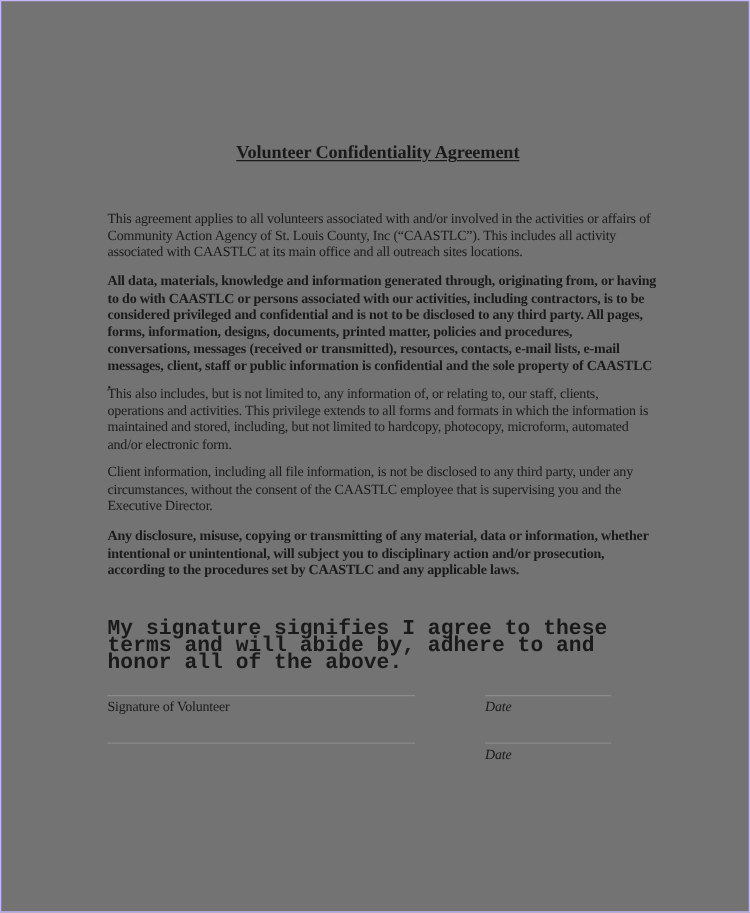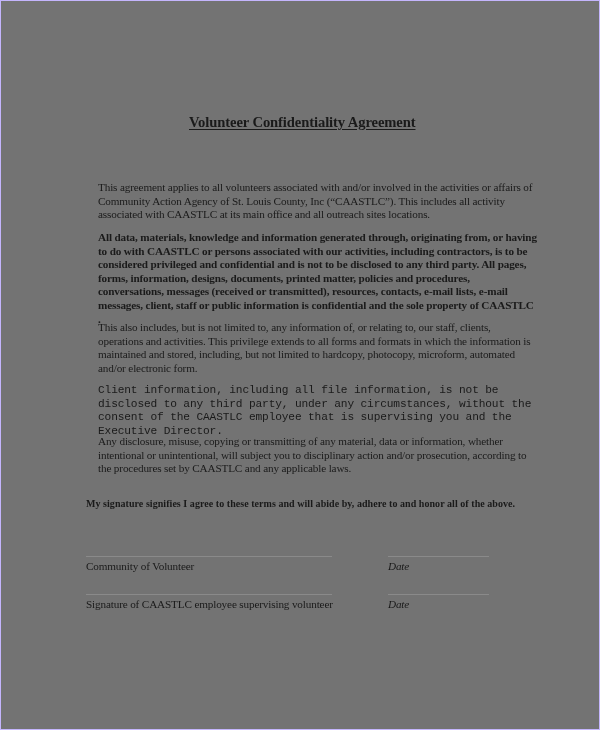--- a/index.html
+++ b/index.html
@@ -42,37 +42,38 @@
       text-decoration: underline;
       text-underline-offset: 2px;
       white-space: nowrap;
       margin: 0;
       letter-spacing: -0.1px;
     }
     .para {
       position: absolute;
       left: 0;
       width: 440px;
-      margin: 12px;
+      margin: 0;
       letter-spacing: -0.15px;
     }
     .p1 { top: 168px; }
     .p2 { top: 218px; font-weight: bold; }
     .p3 { top: 308px; font-family: Liberation Serif, serif; }
-    .p4 { top: 371px; font-family: Liberation Mono, monospace; }
-    .p5 { top: 422px; }
+    .p4 { top: 371px; }
+    .p5 { top: 422px; font-weight: bold; }
     .affirm {
       position: absolute;
       top: 496px;
       left: 0;
       width: 440px;
       margin: 0;
       font-weight: bold;
-      font-size: 10px;
+      font-size: 17px;
       letter-spacing: 0.05px;
+      font-family: Liberation Mono, monospace;
     }
     .sig-row {
       position: absolute;
       left: 0;
       width: 440px;
       height: 30px;
     }
     .sig-row.r1 { top: 549px; }
     .sig-row.r2 { top: 587px; }
     .sig-line {
@@ -102,25 +103,24 @@
     <p class="para p1">This agreement applies to all volunteers associated with and/or involved in the activities or affairs of Community Action Agency of St. Louis County, Inc (“CAASTLC”). This includes all activity associated with CAASTLC at its main office and all outreach sites locations.</p>
     <p class="para p2">All data, materials, knowledge and information generated through, originating from, or having to do with CAASTLC or persons associated with our activities, including contractors, is to be considered privileged and confidential and is not to be disclosed to any third party.  All pages, forms, information, designs, documents, printed matter, policies and procedures, conversations, messages (received or transmitted), resources, contacts, e-mail lists, e-mail messages, client, staff or public information is confidential and the sole property of CAASTLC .</p>
     <p class="para p3">This also includes, but is not limited to, any information of, or relating to, our staff, clients, operations and activities. This privilege extends to all forms and formats in which the information is maintained and stored, including, but not limited to hardcopy, photocopy, microform, automated and/or electronic form.</p>
     <p class="para p4">Client information, including all file information, is not be disclosed to any third party, under any circumstances, without the consent of the CAASTLC employee that is supervising you and the Executive Director.</p>
     <p class="para p5">Any disclosure, misuse, copying or transmitting of any material, data or information, whether intentional or unintentional, will subject you to disciplinary action and/or prosecution, according to the procedures set by CAASTLC and any applicable laws.</p>
 
     <p class="affirm">My signature signifies I agree to these terms and will abide by, adhere to and honor all of the above.</p>
 
     <div class="sig-row r1">
       <div class="sig-line main"></div>
-      <span class="sig-label main">Community of Volunteer</span>
+      <span class="sig-label main">Signature of Volunteer</span>
       <div class="sig-line date"></div>
       <span class="sig-label date">Date</span>
     </div>
 
     <div class="sig-row r2">
       <div class="sig-line main"></div>
-      <span class="sig-label main">Signature of CAASTLC employee supervising volunteer</span>
       <div class="sig-line date"></div>
       <span class="sig-label date">Date</span>
     </div>
   </div>
 </div>
 
 </body></html>

